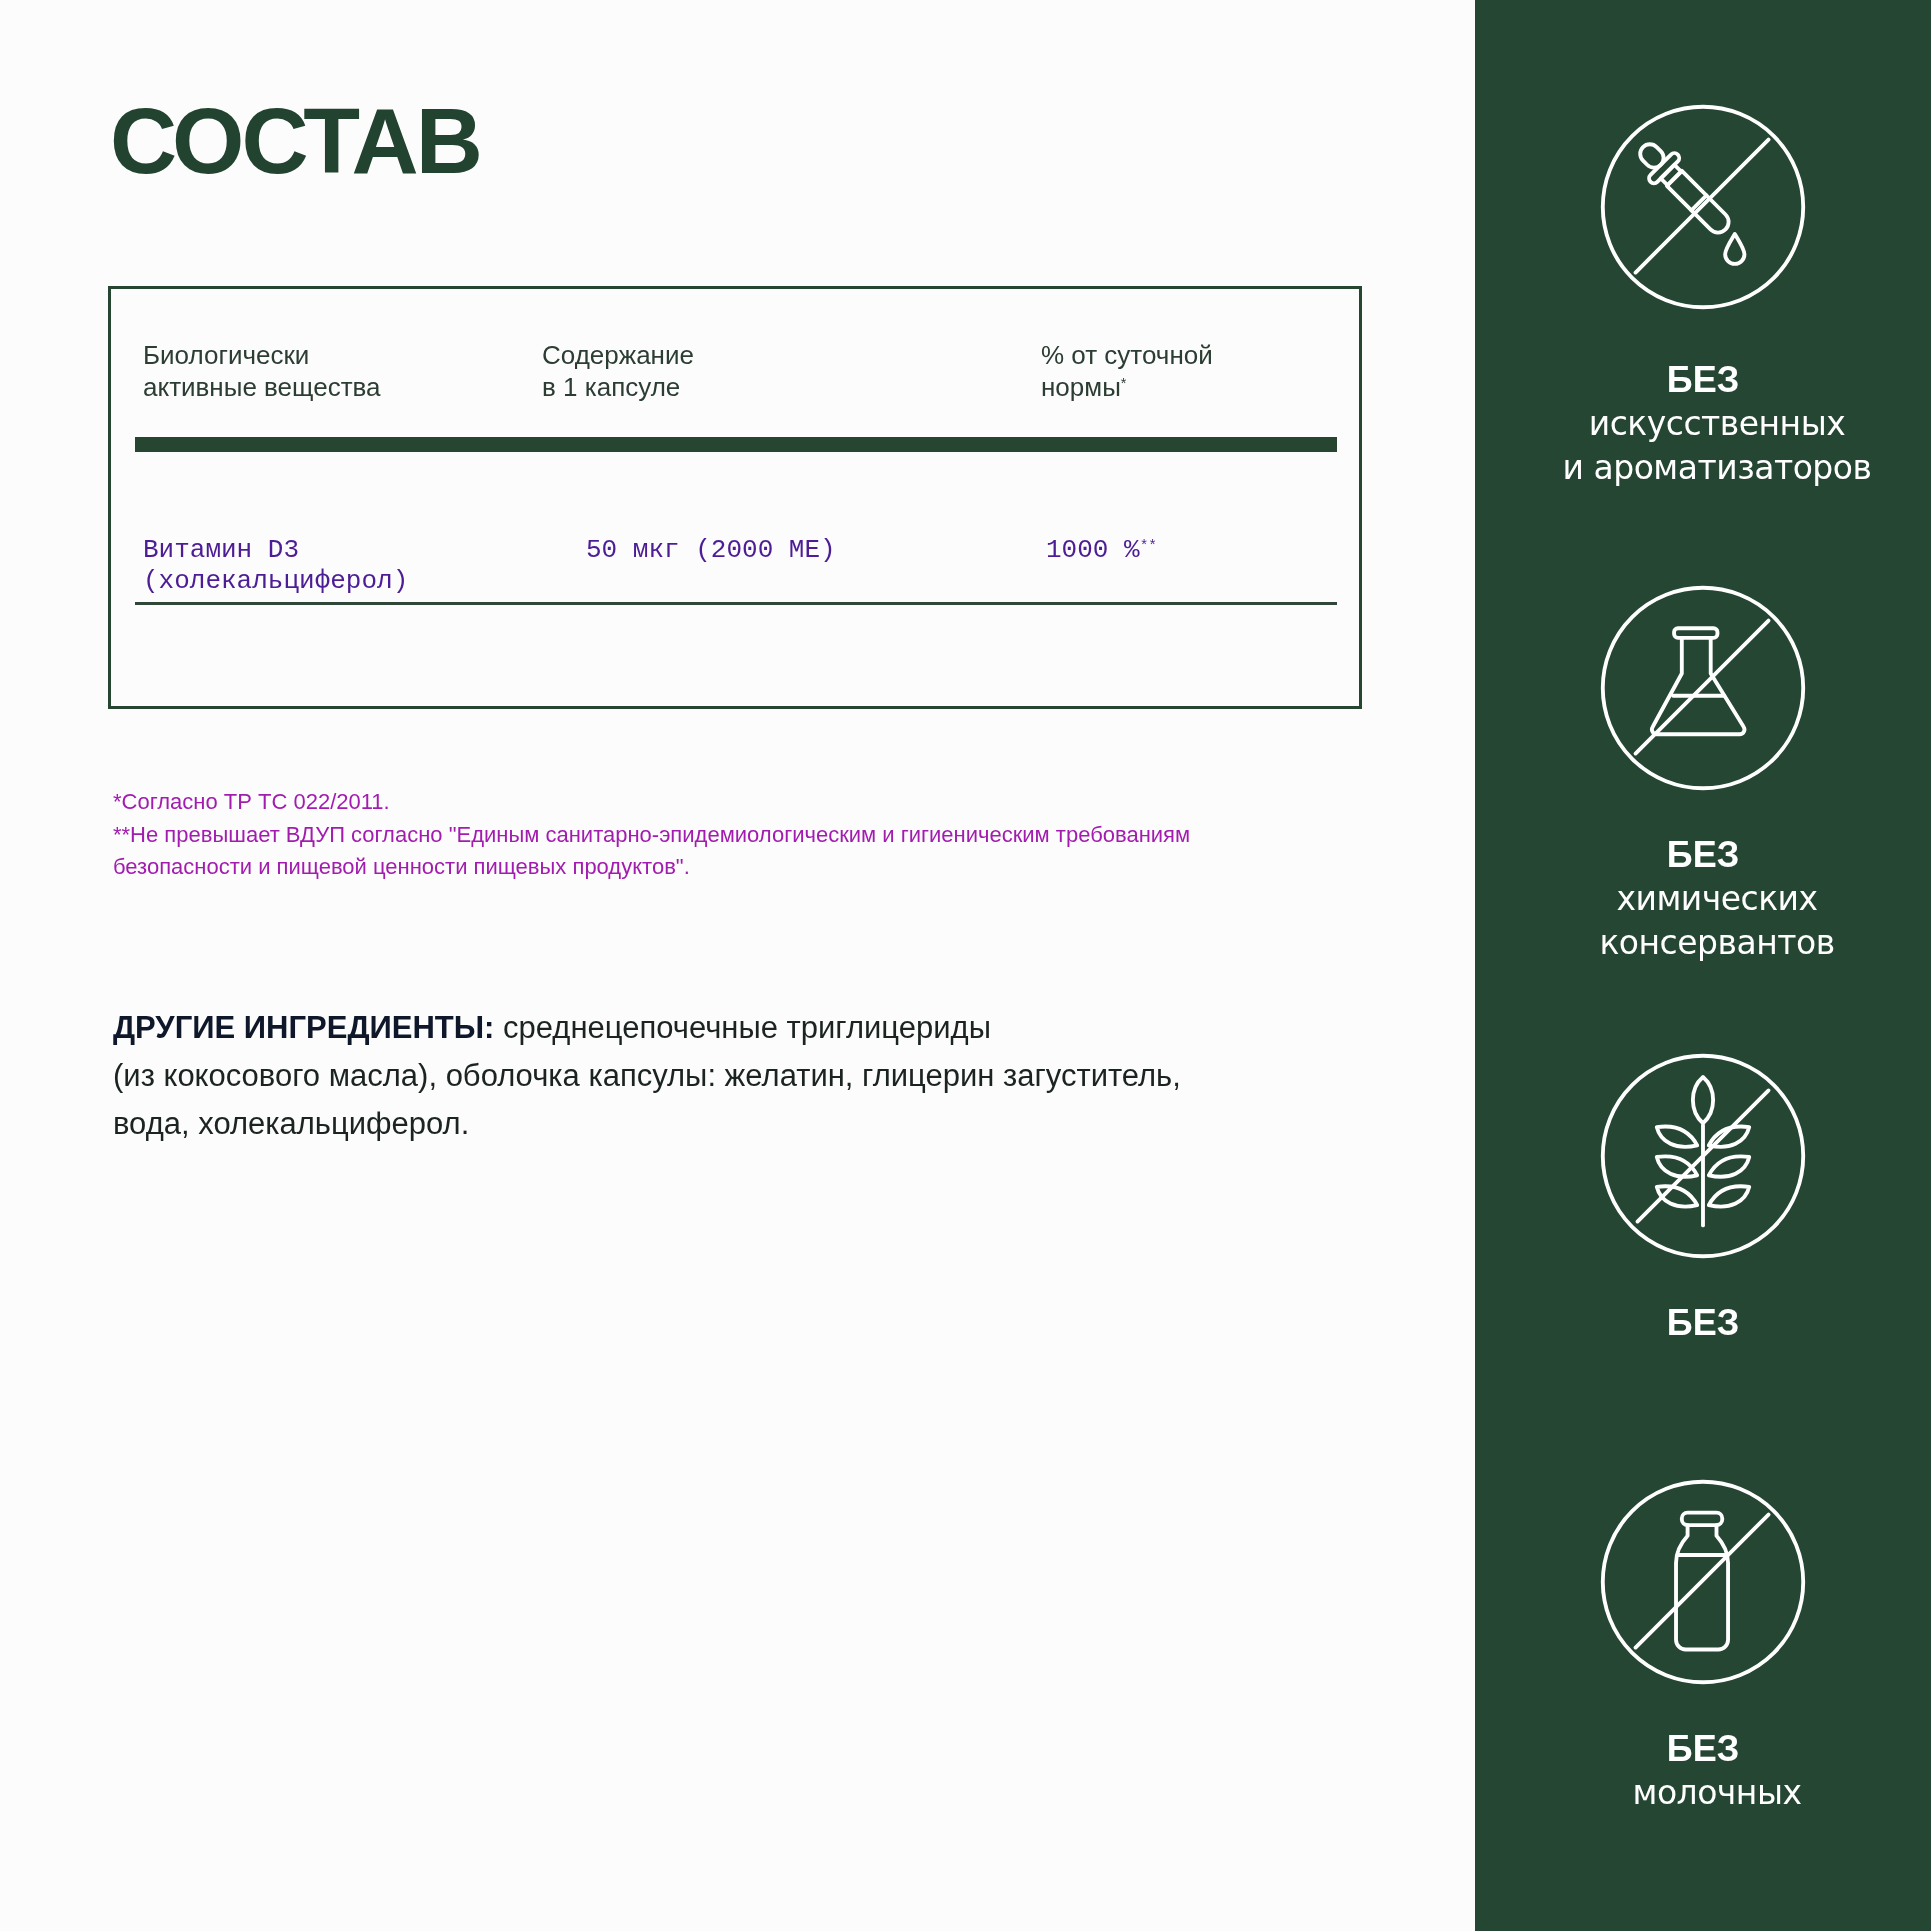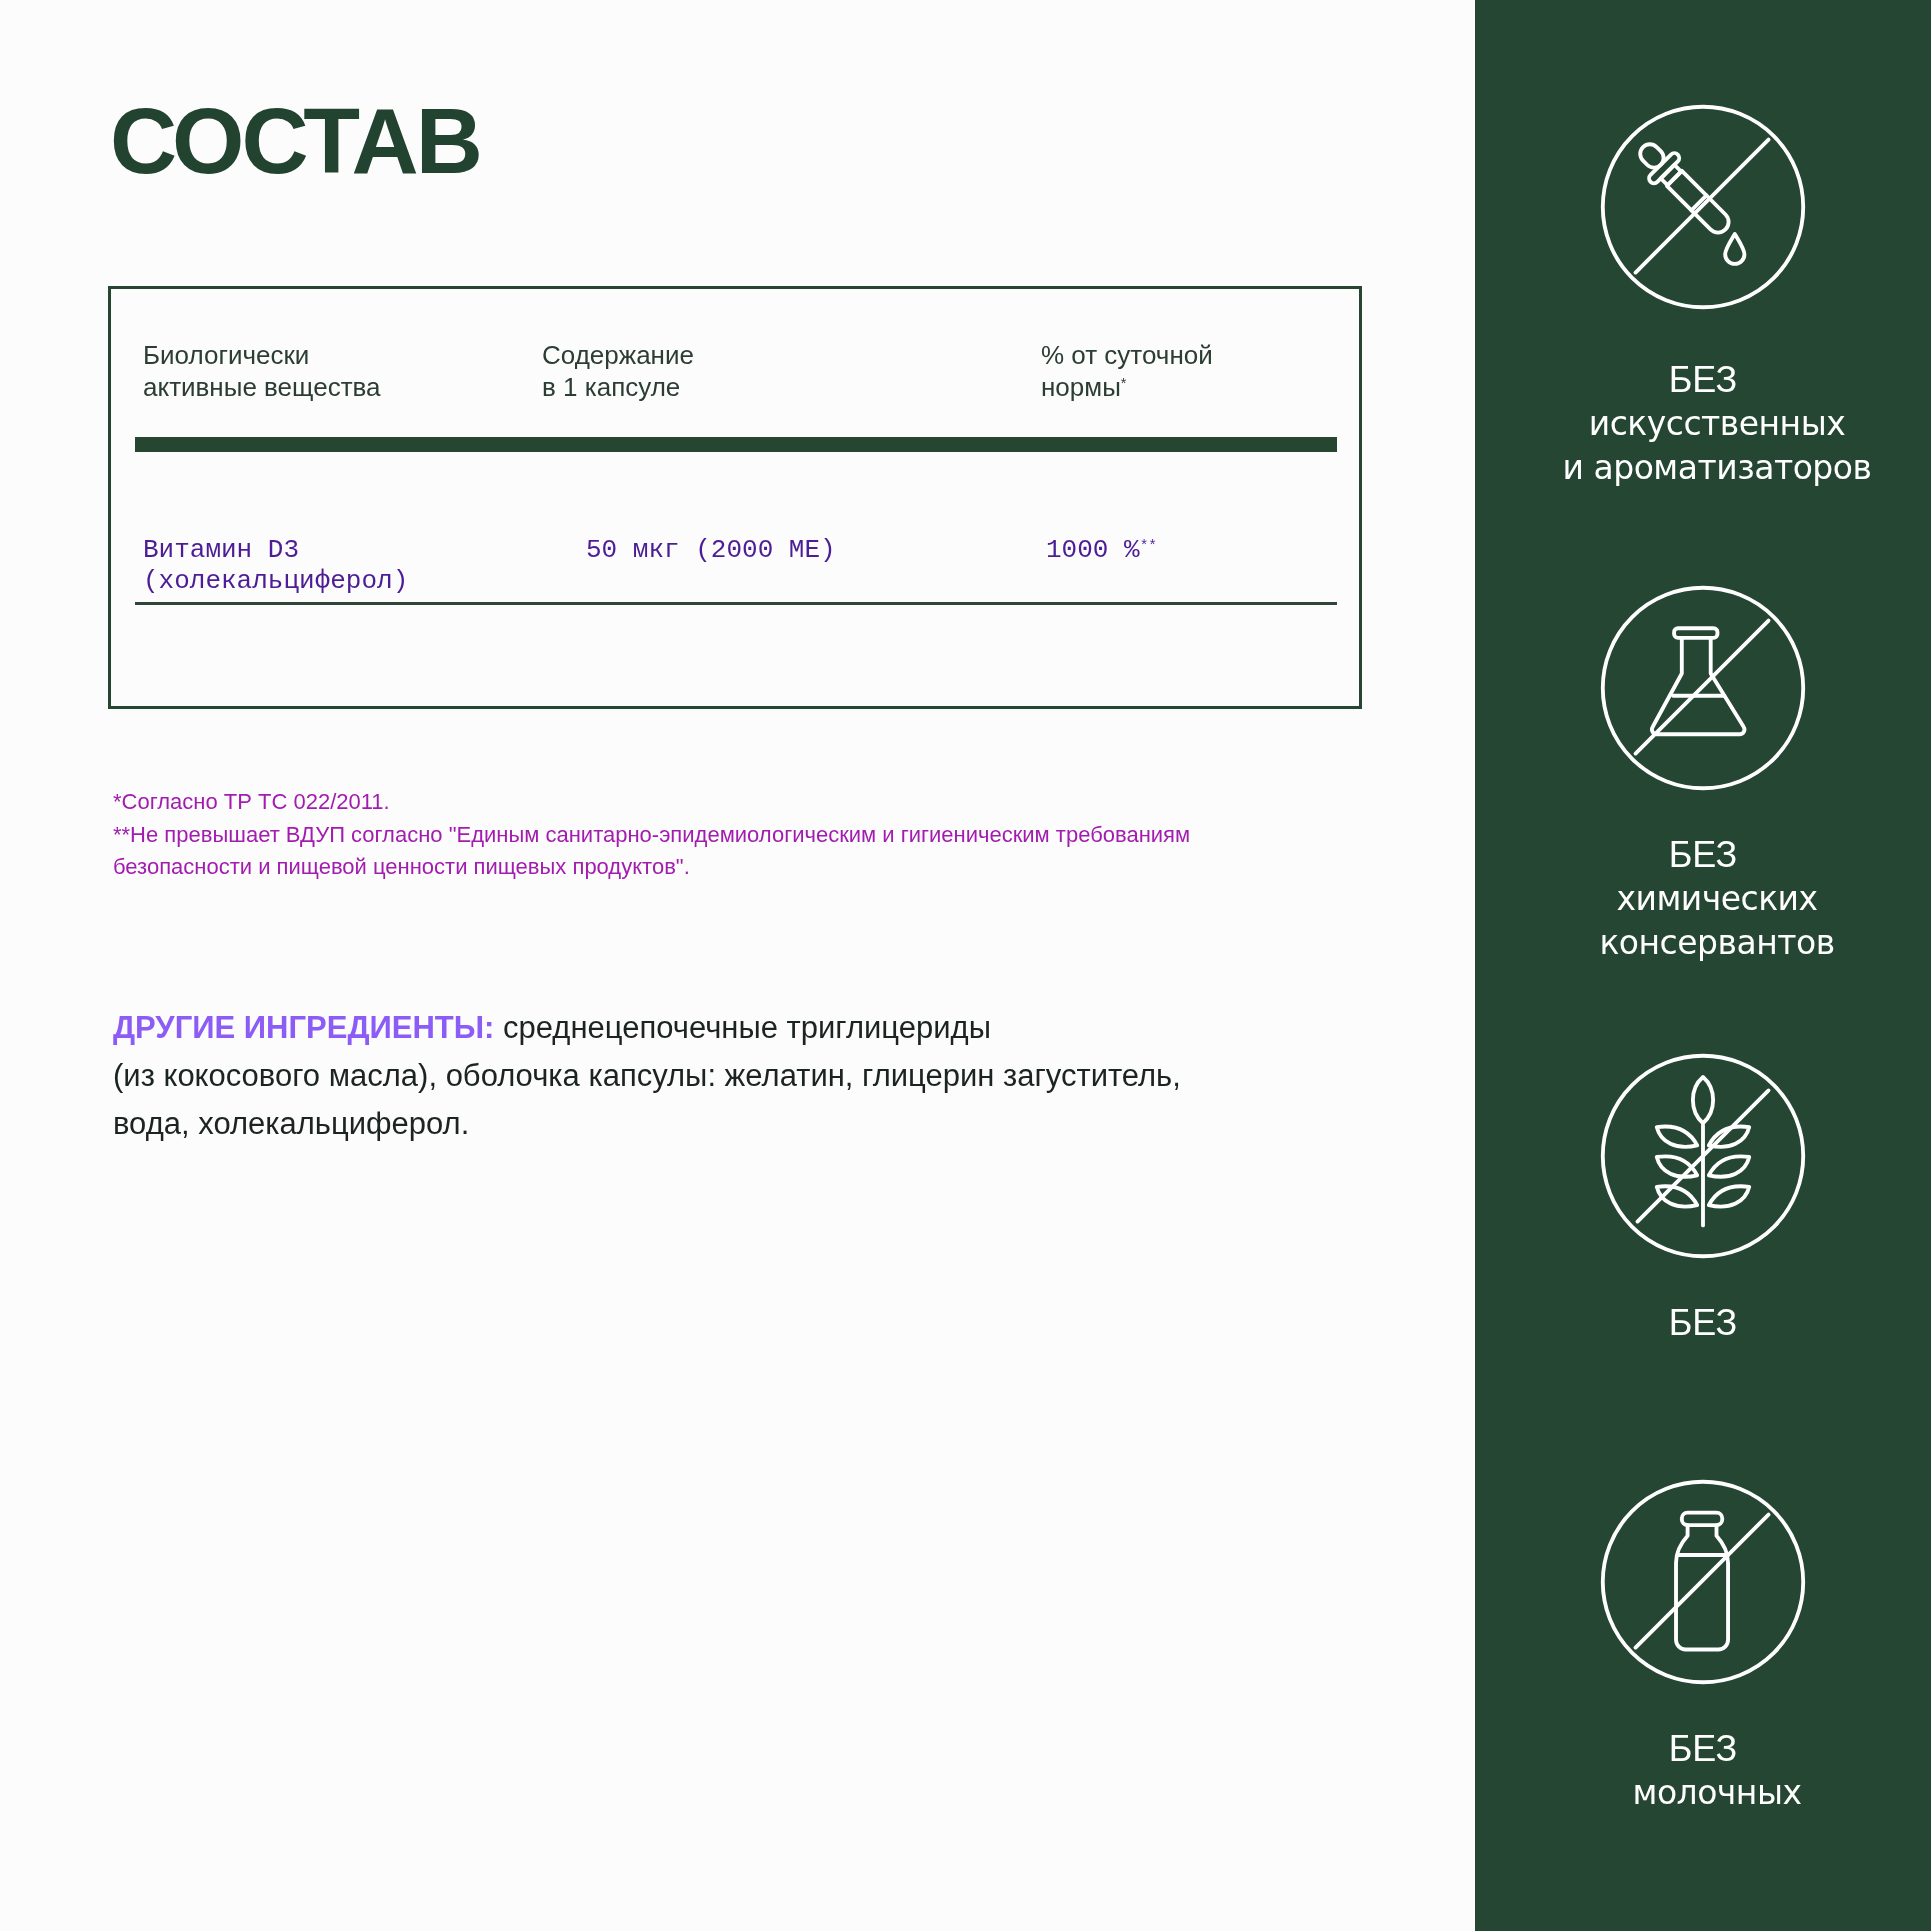--- a/index.html
+++ b/index.html
@@ -8,25 +8,25 @@
   .abs { position:absolute; }
   #title { left:110px; top:93px; font-size:93px; font-weight:bold; color:#22432f; letter-spacing:-2.9px; line-height:97px; }
   #table-box { left:108px; top:286px; width:1248px; height:417px; border:3.9px solid #264632; }
   .hdr { font-size:26px; line-height:32px; color:#2c3d33; }
   .sup { font-size:14.5px; vertical-align:top; position:relative; top:-3.9px; }
   #thick-bar { left:135px; top:437px; width:1202px; height:14.5px; background:#264632; }
   #row-line { left:135px; top:602px; width:1202px; height:2.9px; background:#2f4638; }
   .cell { font-size:26px; line-height:31px; color:#4c1d95;font-family:Liberation Mono, monospace; }
   .foot { left:113px; font-size:22px; color:#a21caf; line-height:33px; white-space:nowrap; }
   #ingredients { left:113px; top:1004px; width:1217px; font-size:31px; line-height:48px; color:#1b2420; }
-  #ingredients b { color:#8b5cf6; }
+  #ingredients b { color:#0f172a; }
   #sidebar { left:1475px; top:0; width:456px; height:1931px; background:#254632; }
   .feat { position:absolute; left:0; width:456px; text-align:center; color:#ffffff; }
   .feat .icon { display:block; margin:0 auto; }
-  .feat .bez { font-weight:normal; font-size:36px; line-height:44px; }
+  .feat .bez { font-weight:bold; font-size:36px; line-height:44px; }
   .feat .line { font-size:33px; line-height:44px; font-family:"DejaVu Sans", sans-serif; font-weight:normal; letter-spacing:-0.5px;padding-left:28px; }
 </style>
 </head>
 <body>
 
 <div id="title" class="abs">СОСТАВ</div>
 
 <div id="table-box" class="abs"></div>
 
 <div class="abs hdr" style="left:143px; top:339px;">

